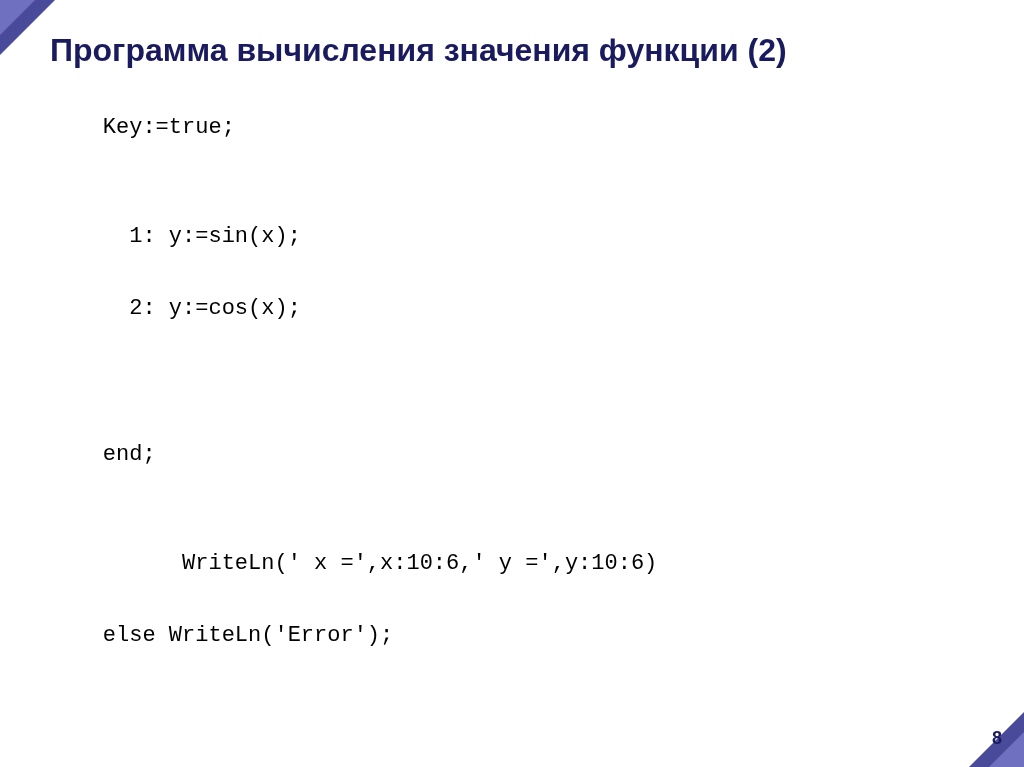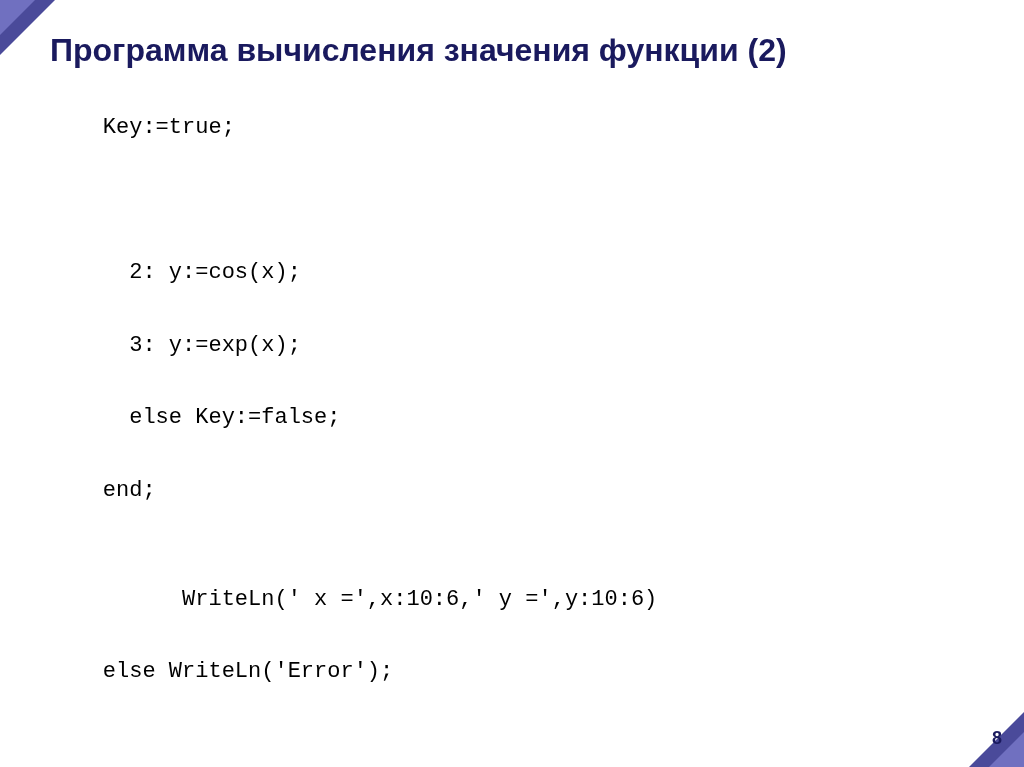--- a/index.html
+++ b/index.html
@@ -133,26 +133,25 @@
     <div class="tri1"></div>
     <div class="tri2"></div>
   </div>
 
   <div class="slide-title">Программа вычисления значения функции (2)</div>
 
   <div class="code-block">
   <span class="code-line">    Key:=true;</span>
       <span class="code-line">&nbsp;</span>
       <span class="code-line">&nbsp;</span>
+      <span class="code-line">      1: y:=sin(x);</span>
       <span class="code-line">&nbsp;</span>
       <span class="code-line">      2: y:=cos(x);</span>
       <span class="code-line">&nbsp;</span>
-      <span class="code-line">      3: y:=exp(x);</span>
       <span class="code-line">&nbsp;</span>
-      <span class="code-line">      else Key:=false;</span>
       <span class="code-line">&nbsp;</span>
       <span class="code-line">    end;</span>
       <span class="code-line">&nbsp;</span>
       <span class="code-line">&nbsp;</span>
       <span class="code-line">          WriteLn(' x =',x:10:6,' y =',y:10:6)</span>
       <span class="code-line">&nbsp;</span>
       <span class="code-line">    else WriteLn('Error');</span>
     </div>
 
   <div class="page-number">8</div>

